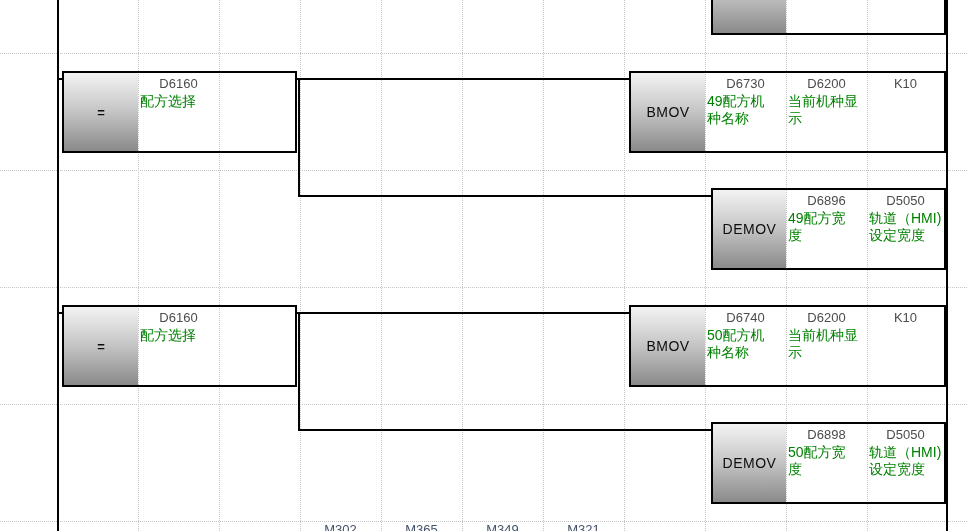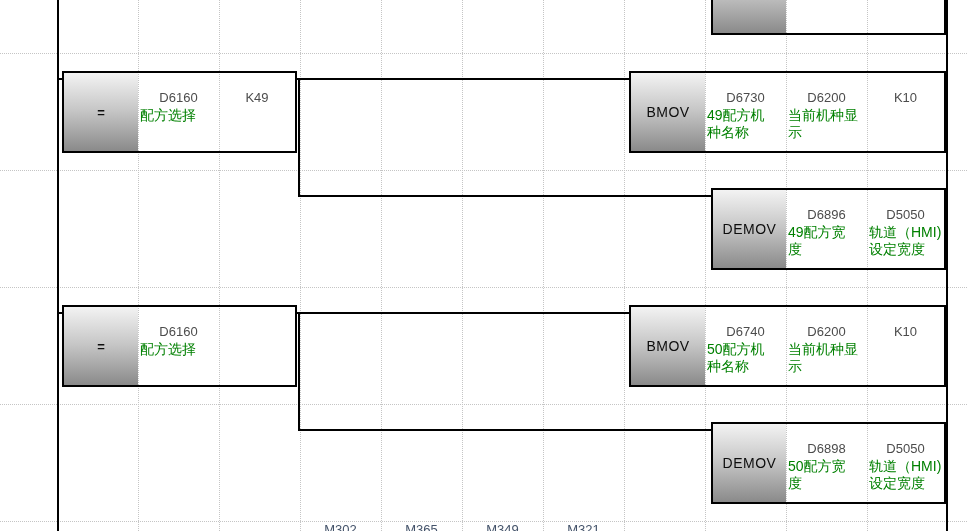--- a/index.html
+++ b/index.html
@@ -15,21 +15,21 @@
   .wire{position:absolute;background:#000;}
   
   .block{position:absolute;border:2px solid #000;background:transparent;box-sizing:border-box;}
   .opbox{
     position:absolute;left:0;top:0;bottom:0;
     background:linear-gradient(180deg,#f3f3f3 0%,#c6c6c6 48%,#8a8a8a 100%);
     display:flex;align-items:center;justify-content:center;
   }
   .mn{font-size:14px;color:#0d0d0d;letter-spacing:0.5px;}
   .mn.eq{font-size:13px;font-weight:bold;letter-spacing:0;}
-  .cell{position:absolute;top:14px;bottom:0;}
+  .cell{position:absolute;top:0;bottom:0;}
   .addr{height:17px;line-height:15px;padding-top:3px;text-align:center;font-size:13px;color:#4c4c4c;}
   .cl{line-height:17px;font-size:14px;color:#008000;padding-left:2px;white-space:nowrap;text-align:left;}
   
   .mlabel{position:absolute;top:522px;width:81px;height:14px;text-align:center;
     font-size:13px;color:#44536a;}
 </style>
 </head>
 <body>
 
 <div class="canvas">
@@ -76,23 +76,20 @@
     </div>
   </div>
 
   <div class="block" style="left:62px;top:71px;width:235px;height:82px">
     <div class="opbox" style="width:74px">
       <span class="mn eq">=</span>
     </div>
     <div class="cell" style="left:74px;width:81px">
       <div class="addr">D6160</div>
       <div class="cl">配方选择</div>
-    </div>
-    <div class="cell" style="left:155px;width:76px">
-      <div class="addr">K49</div>
     </div>
   </div>
 
   <div class="block" style="left:629px;top:71px;width:317px;height:82px">
     <div class="opbox" style="width:74px">
       <span class="mn">BMOV</span>
     </div>
     <div class="cell" style="left:74px;width:81px">
       <div class="addr">D6730</div>
       <div class="cl">49配方机</div>

